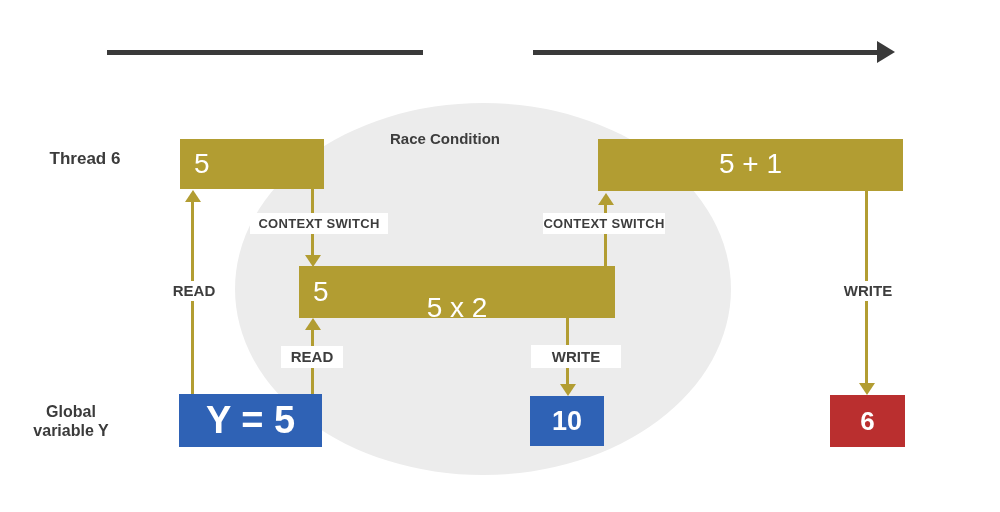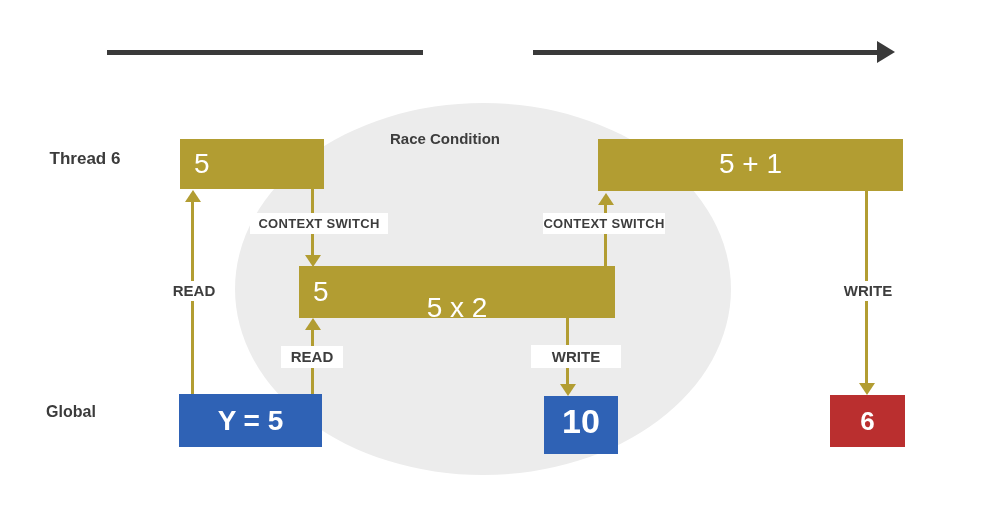--- a/index.html
+++ b/index.html
@@ -30,22 +30,22 @@
   
   .bar{background:#b29d32;color:#ffffff;font-size:28px;z-index:2;}
   .bar-t1a{left:180px;top:139px;width:144px;height:50px;line-height:50px;padding-left:14px;box-sizing:border-box;}
   .bar-t1b{left:598px;top:139px;width:305px;height:52px;line-height:50px;text-align:center;}
   .bar-t2{left:299px;top:266px;width:316px;height:52px;line-height:52px;}
   .bar-t2 .seg-val{position:absolute;left:14px;top:0;}
   .bar-t2 .seg-op{position:absolute;left:0;width:100%;text-align:center;top:0;margin-top:16px;}
 
   
   .vbox{color:#ffffff;text-align:center;z-index:2;font-weight:600;}
-  .vbox-y5{left:179px;top:394px;width:143px;height:53px;line-height:53px;background:#2f62b5;font-size:28px;}
-  .vbox-10{left:544px;top:396px;width:74px;height:58px;line-height:50px;background:#2f62b5;font-size:34px;}
+  .vbox-y5{left:179px;top:394px;width:143px;height:53px;line-height:53px;background:#2f62b5;font-size:38px;}
+  .vbox-10{left:530px;top:396px;width:74px;height:50px;line-height:50px;background:#2f62b5;font-size:27px;}
   .vbox-6{left:830px;top:395px;width:75px;height:52px;line-height:52px;background:#ba2f2f;font-size:26px;}
 
   
   .gline{width:3px;background:#b29d32;z-index:1;}
   .ah-up{width:0;height:0;border-bottom:12px solid #b29d32;border-left:8px solid transparent;
     border-right:8px solid transparent;z-index:1;}
   .ah-down{width:0;height:0;border-top:12px solid #b29d32;border-left:8px solid transparent;
     border-right:8px solid transparent;z-index:1;}
 
   .l-read1{left:191px;top:202px;height:192px;}  .h-read1{left:185px;top:190px;}
@@ -72,20 +72,21 @@
   <div class="abs ellipse"></div>
   <div class="abs race-label">Race Condition</div>
 
   <div class="abs time-line" style="left:107px;width:316px;"></div>
   <div class="abs time-line" style="left:533px;width:344px;"></div>
   <div class="abs time-head"></div>
 
   <div class="abs row-label lbl-t1">Thread 6</div>
   <div class="abs row-label lbl-gv">
     <div>Global</div>
+    <div>variable Y</div>
   </div>
 
   <div class="abs bar bar-t1a">5</div>
   <div class="abs bar bar-t1b">5 + 1</div>
 
   <div class="abs bar bar-t2">
     <span class="seg-val">5</span>
     <span class="seg-op">5 x 2</span>
   </div>
 

